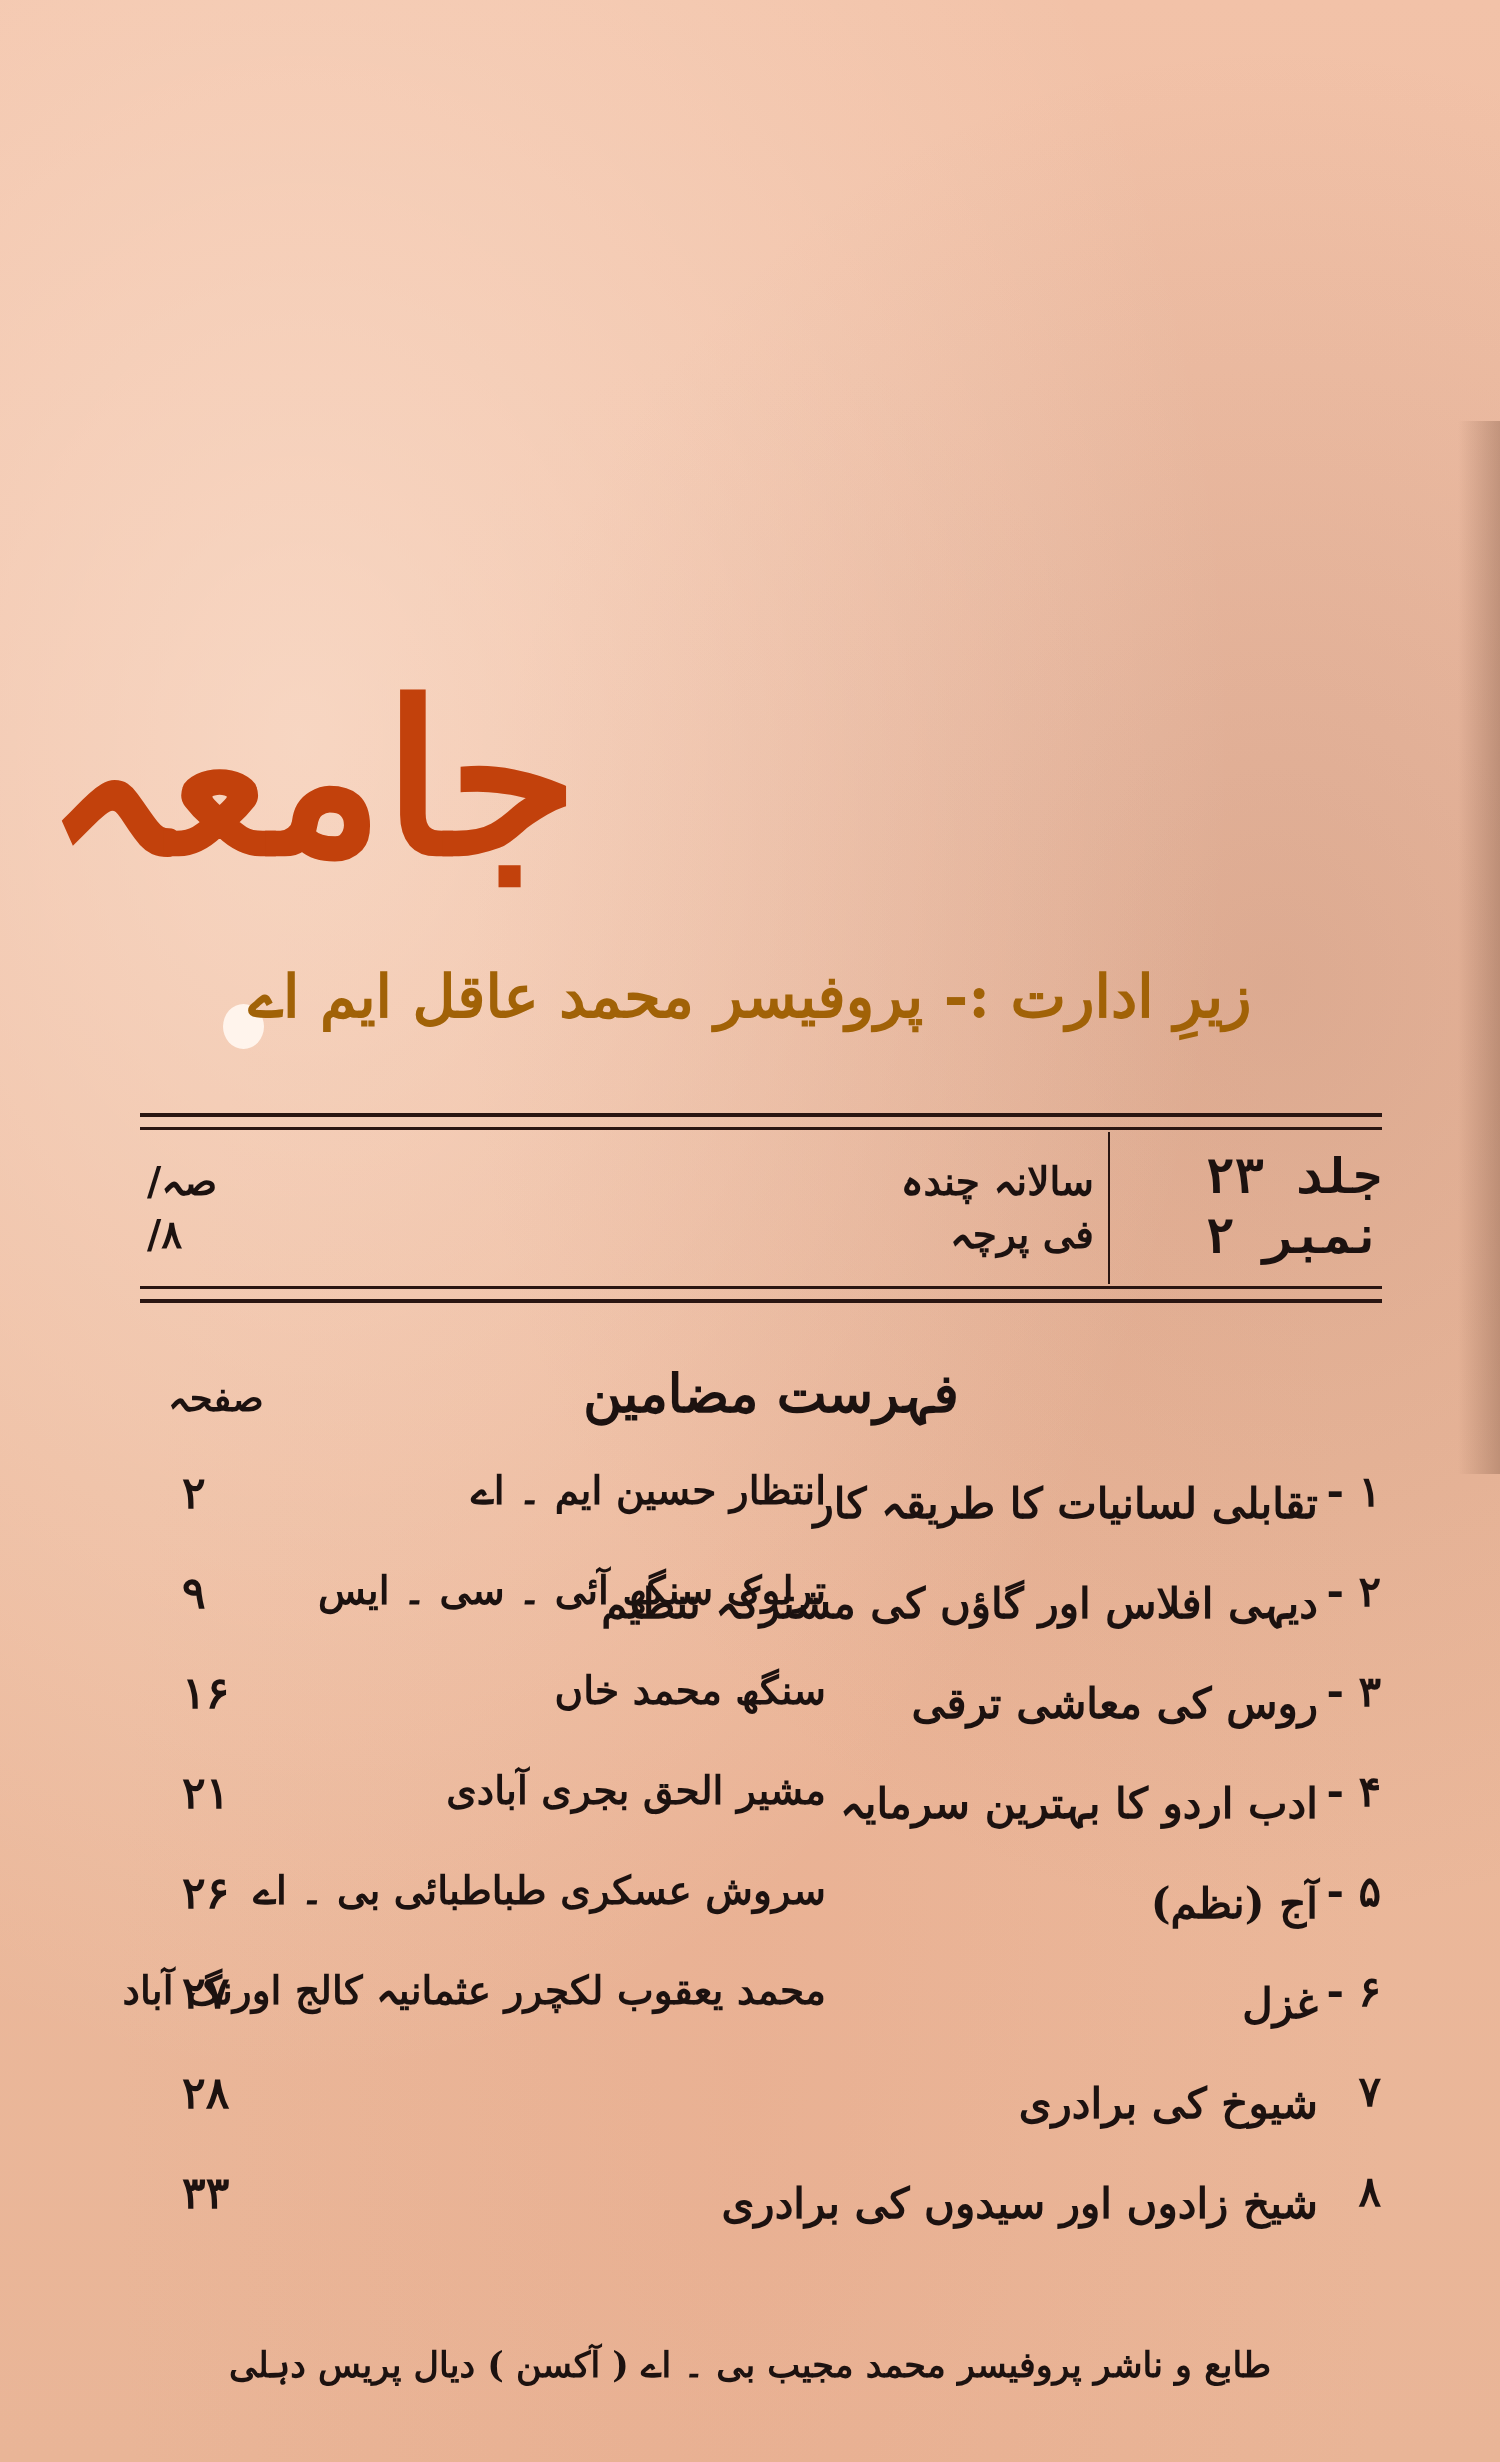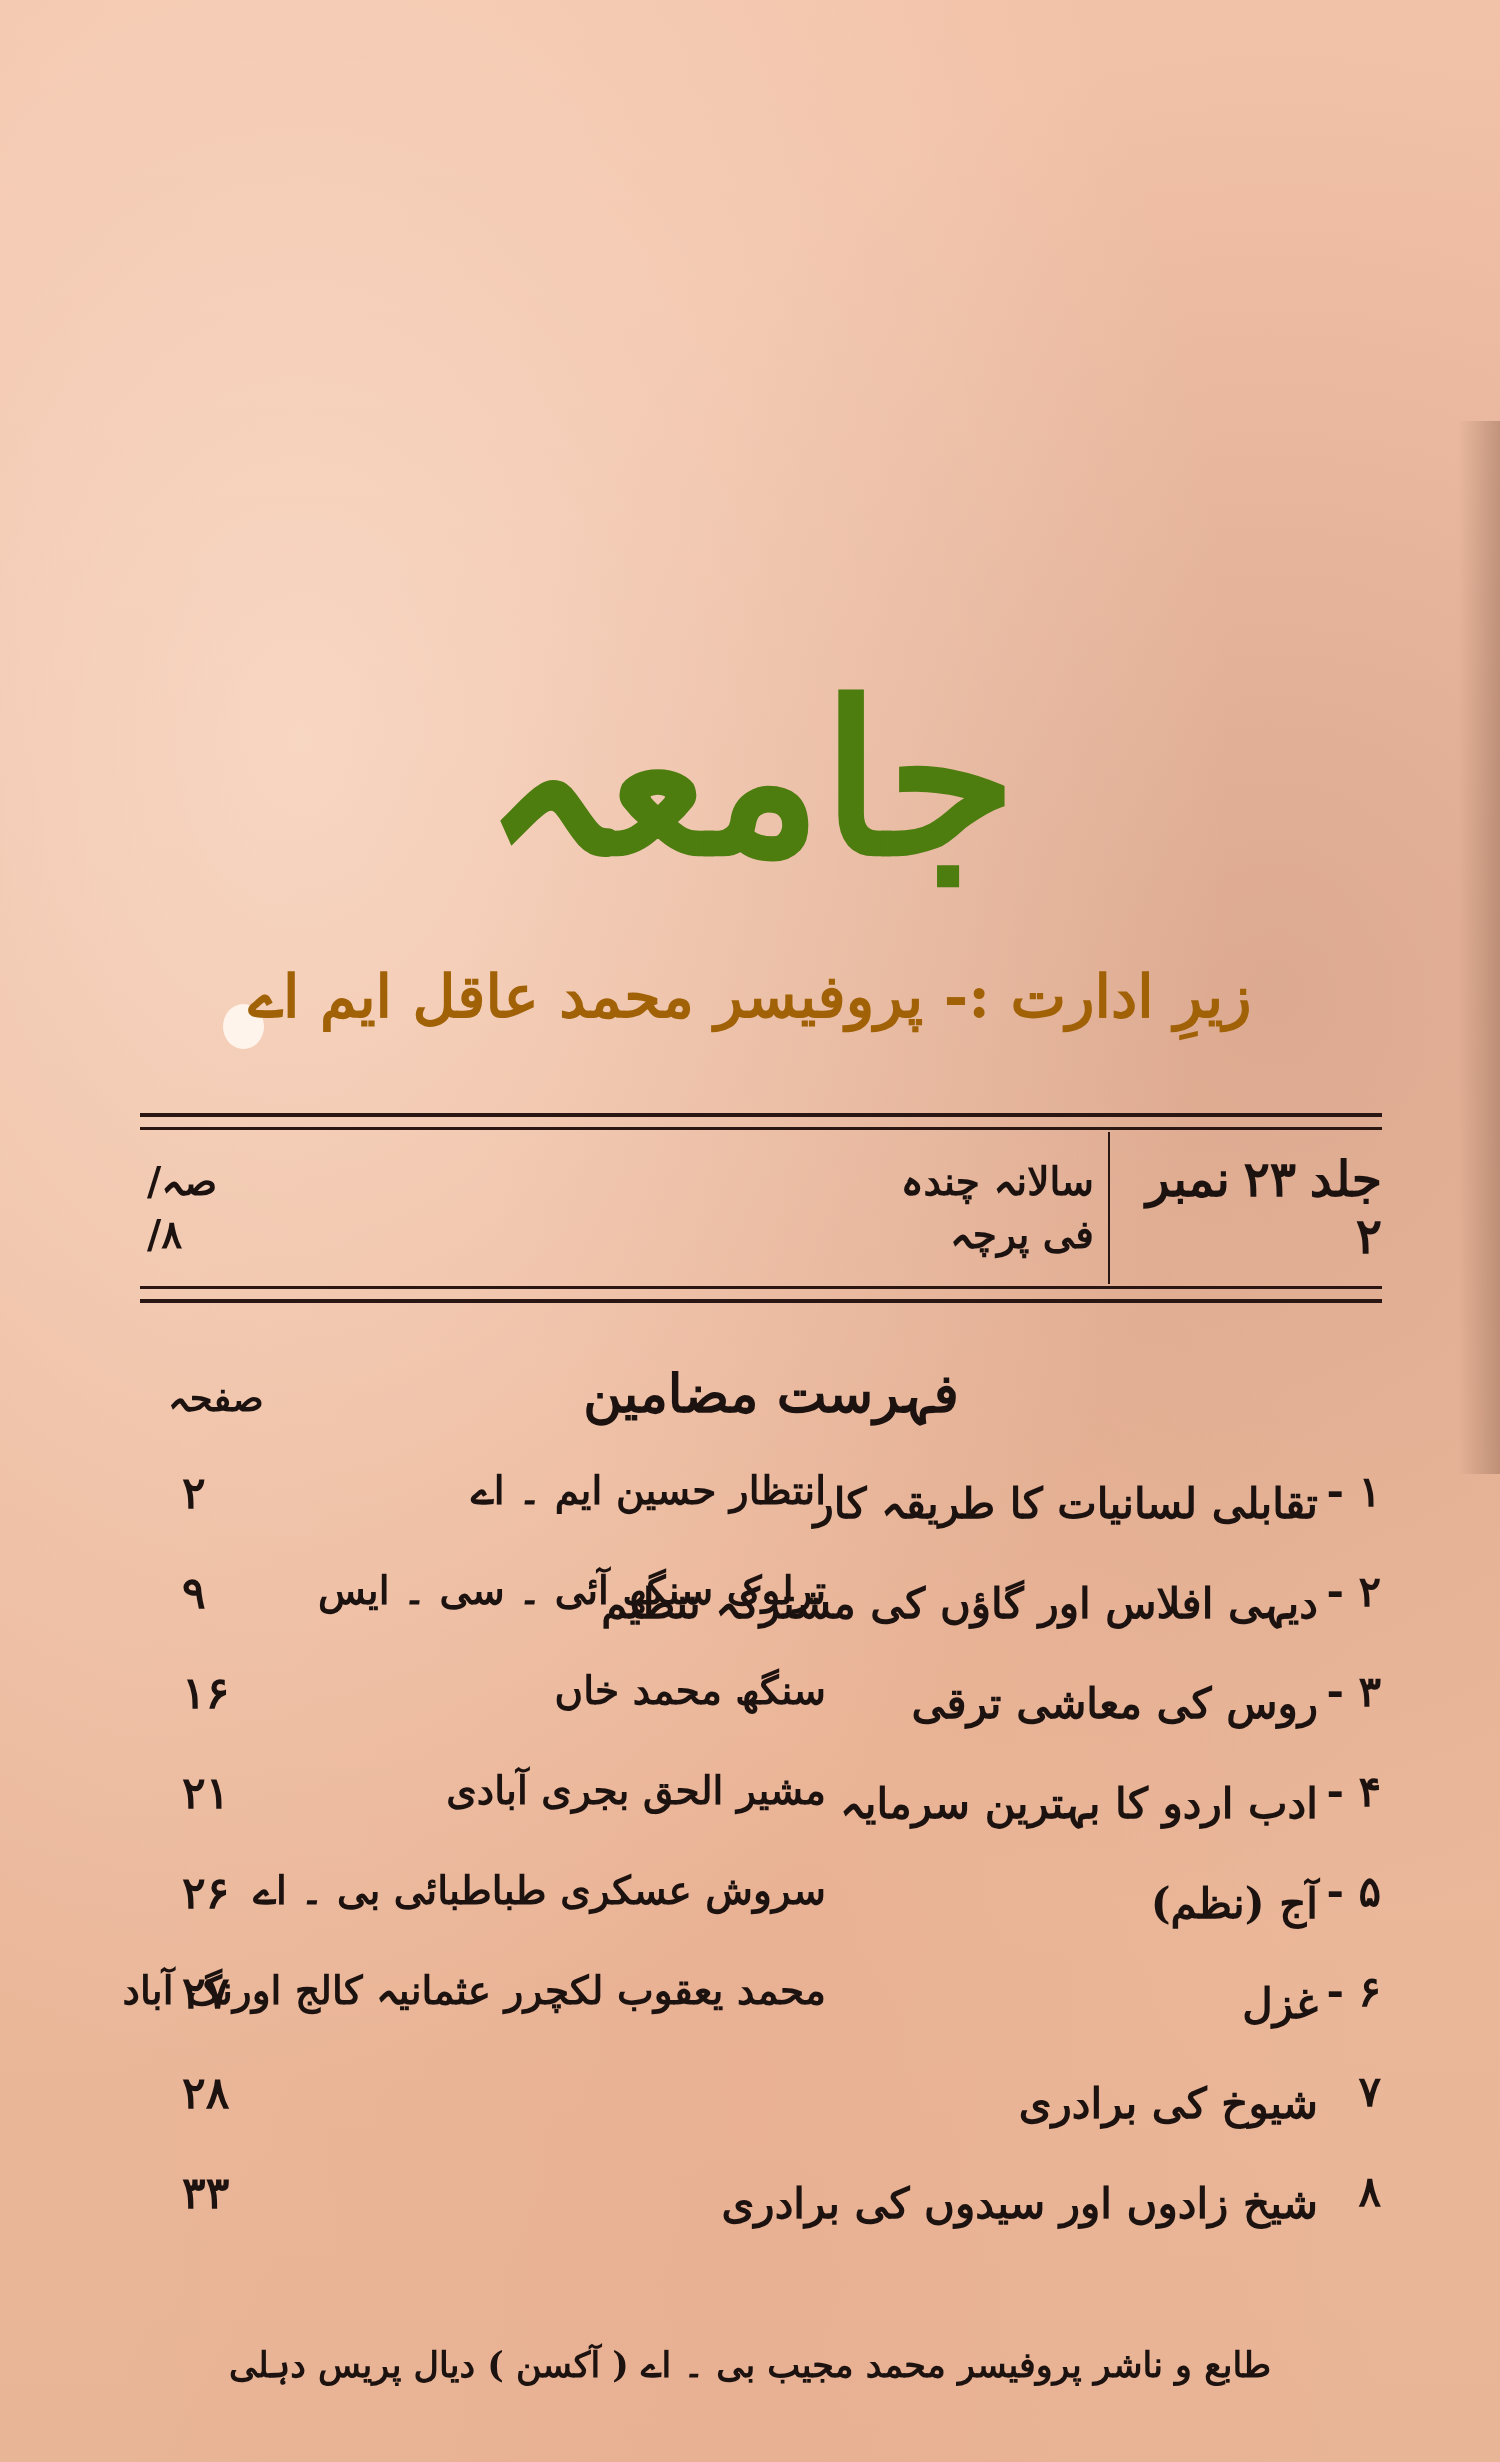--- a/index.html
+++ b/index.html
@@ -21,25 +21,26 @@
       position: absolute; left: 223px; top: 1004px;
       width: 41px; height: 45px; border-radius: 50%;
       background: #fff6ee; opacity: 0.95;
     }
     .edge-shadow {
       position: absolute; right: 0; top: 421px; width: 42px; height: 1053px;
       background: linear-gradient(90deg, rgba(120,80,60,0) 0%, rgba(120,80,60,0.35) 100%);
     }
     .masthead {
       position: absolute; left: 0; right: 0; top: 674px;
-      text-align: center;
+      text-align: left;
       font-family: "DejaVu Serif", serif;
       font-size: 211px; font-weight: bold; line-height: 1;
       letter-spacing: 7px;
-      color: #4d7c0f;
+      color: #c2410c;
+      padding-left: 45px;
     }
     .editor {
       position: absolute; left: 0; right: 0; top: 962px;
       text-align: center;
       font-family: "DejaVu Serif", serif;
       font-size: 59px; font-weight: bold;
       color: #a16207;
     }
     .info-band {
       position: absolute; left: 140px; width: 1242px; top: 1113px; height: 190px;
@@ -50,21 +51,21 @@
     .info-band::before, .info-band::after {
       content: ""; position: absolute; left: 0; right: 0; height: 2.8px; background: #2a1612;
     }
     .info-band::before { top: 9.8px; }
     .info-band::after { bottom: 9.8px; }
     .band-inner {
       position: absolute; top: 15.4px; bottom: 15.4px; left: 0; right: 0;
       display: flex; flex-direction: row;
     }
     .cell { display: flex; align-items: center; justify-content: center; box-sizing: border-box; }
-    .cell-volume { width: 274px; border-left: 2.8px solid #2a1612; font-size: 49px; font-weight: bold; font-family: Liberation Sans, sans-serif; }
+    .cell-volume { width: 274px; border-left: 2.8px solid #2a1612; font-size: 49px; font-weight: bold; font-family: Liberation Mono, monospace; }
     .cell-date {
       width: 660px; font-size: 58px; font-weight: bold; font-family: "DejaVu Serif", serif;
       border-left: 2.8px solid #2a1612; position: relative;
     }
     .cell-date::after { content: ""; position: absolute; left: 5.6px; top: 0; bottom: 0; width: 2.8px; background: #2a1612; }
     .cell-price {
       flex: 1; flex-direction: column; align-items: flex-start; padding-right: 14px;
       font-size: 39px; font-weight: bold; font-family: "DejaVu Serif", serif; line-height: 1.35;
     }
     .price-row { display: flex; gap: 28px; width: 100%; justify-content: space-between; padding-left: 7px; box-sizing: border-box; }

